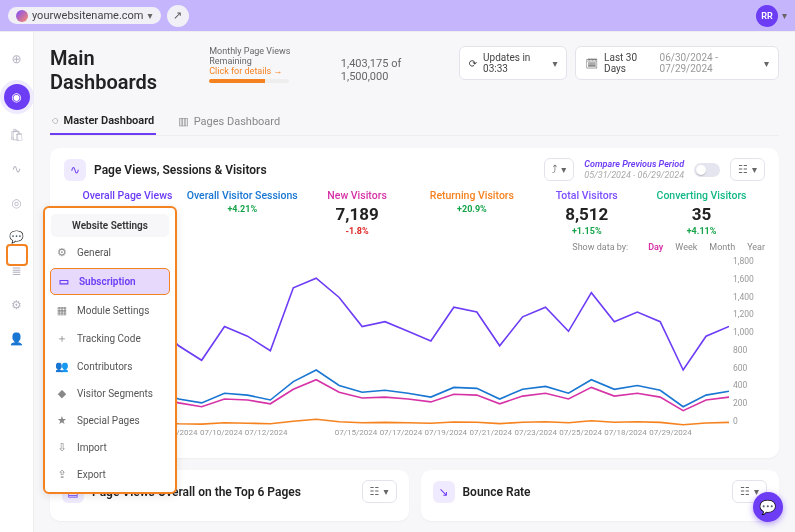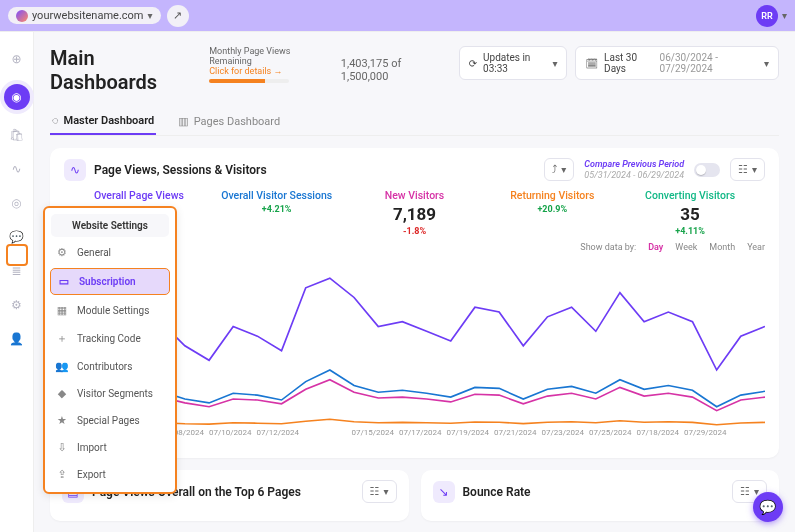--- a/index.html
+++ b/index.html
@@ -146,21 +146,21 @@
   .c-magenta{color:#d633a6;text-align:center;}
   .c-orange{color:#f5821f;}
   .c-purple2{color:#7c4dff;}
   .c-teal{color:#12b886;}
 
   .chart-controls {
     display:flex;justify-content:flex-end;align-items:center;gap:12px;
     font-size:9px;color:#888;margin-top:6px;
   }
   .chart-controls .opt{cursor:pointer;}
-  .chart-controls .opt.active{color:#d633a6;font-weight:600;}
+  .chart-controls .opt.active{color:#d633a6;font-weight:600;margin-left:8px;}
 
   .chart-area {
     position:relative;height:190px;margin-top:2px;
     display:flex;
   }
   .plot {flex:1;position:relative;}
   .y-axis {
     width:36px;display:flex;flex-direction:column;justify-content:space-between;
     font-size:8.5px;color:#999;text-align:left;padding:2px 0 18px 4px;
   }
@@ -309,20 +309,25 @@
             <div class="chg pos">+4.21%</div>
           </div>
           <div class="metric">
             <div class="lbl c-magenta">New Visitors</div>
             <div class="val">7,189</div>
             <div class="chg neg">-1.8%</div>
           </div>
           <div class="metric">
             <div class="lbl c-orange">Returning Visitors</div>
             <div class="chg pos">+20.9%</div>
+          </div>
+          <div class="metric">
+            <div class="lbl c-purple2">Total Visitors</div>
+            <div class="val">8,512</div>
+            <div class="chg pos">+1.15%</div>
           </div>
           <div class="metric">
             <div class="lbl c-teal">Converting Visitors</div>
             <div class="val">35</div>
             <div class="chg pos">+4.11%</div>
           </div>
         </div>
 
       <div class="chart-controls">
         <span>Show data by:</span>
@@ -350,20 +355,32 @@
               <span>07/15/2024</span>
               <span>07/17/2024</span>
               <span>07/19/2024</span>
               <span>07/21/2024</span>
               <span>07/23/2024</span>
               <span>07/25/2024</span>
               <span>07/18/2024</span>
               <span>07/29/2024</span>
             </div>
         </div>
+        <div class="y-axis" id="y-axis">
+            <span>1,800</span>
+            <span>1,600</span>
+            <span>1,400</span>
+            <span>1,200</span>
+            <span>1,000</span>
+            <span>800</span>
+            <span>600</span>
+            <span>400</span>
+            <span>200</span>
+            <span>0</span>
+          </div>
       </div>
     </div>
 
     <div class="bottom-row">
       <div class="card">
         <div class="card-hdr">
           <div class="ico">▤</div>
           <div class="title">Page Views Overall on the Top 6 Pages</div>
           <div class="card-hdr-tools">
             <div class="tool-btn">

